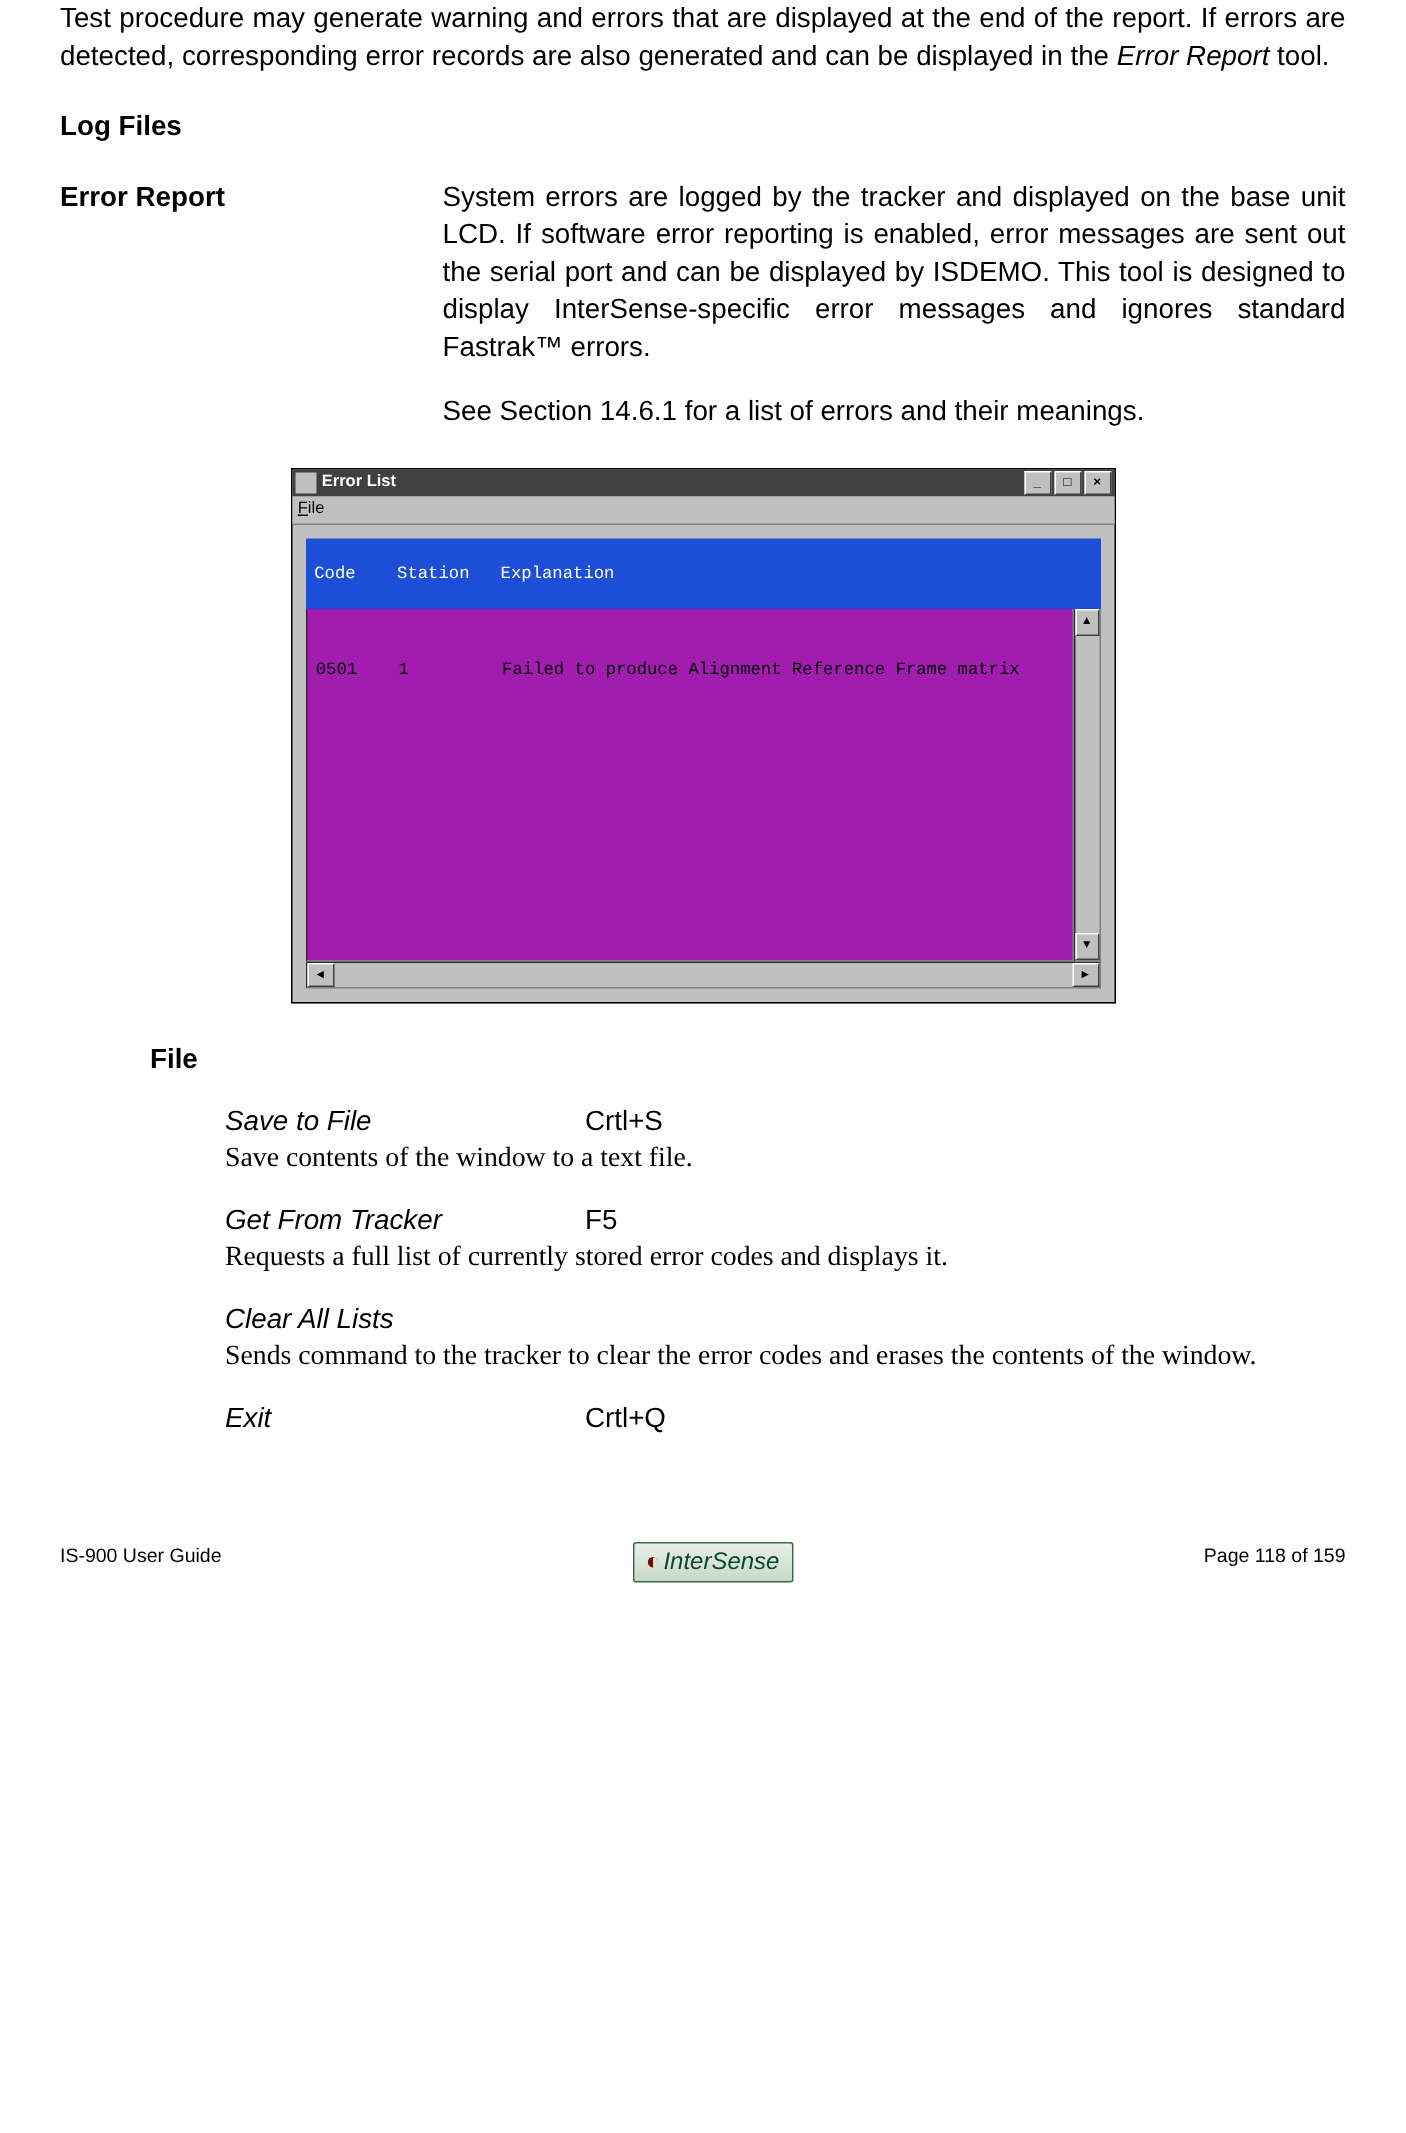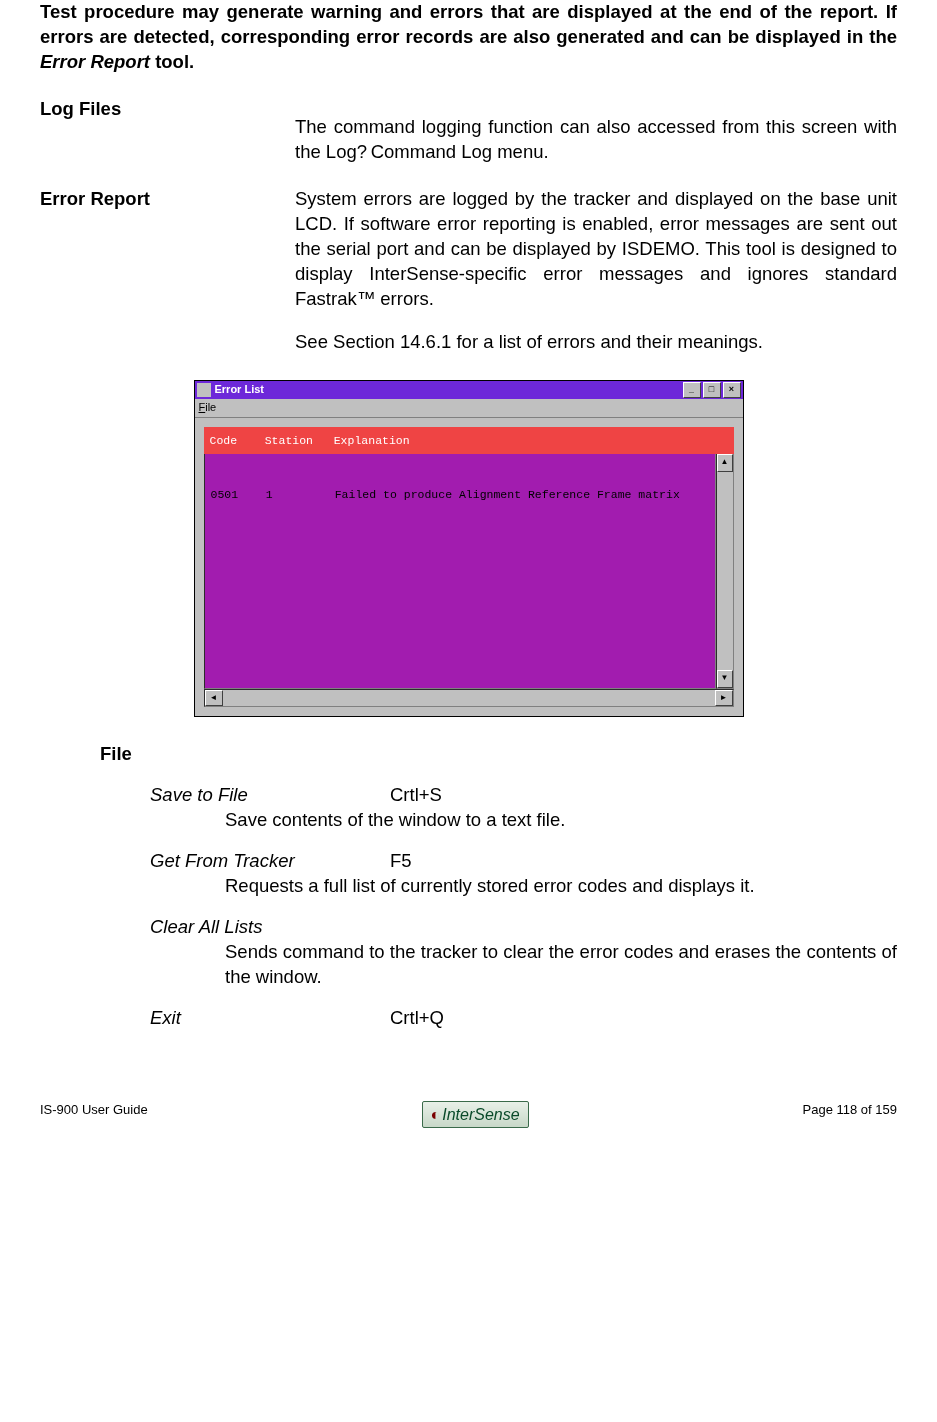--- a/index.html
+++ b/index.html
@@ -10,21 +10,20 @@
     padding: 0;
     background: #fff;
     width: 937px;
     line-height: 1.35;
   }
   .page {
     padding: 0 40px 20px 40px;
   }
   .intro {
     text-align: justify;
-    font-weight: bold;
   }
   .error-report-italic {
     font-style: italic;
   }
   .two-col {
     display: flex;
     margin-top: 22px;
   }
   .two-col .label {
     width: 255px;
@@ -44,21 +43,21 @@
     margin: 25px 0 25px 0;
   }
   .win {
     width: 548px;
     border: 1px solid #000;
     background: #c0c0c0;
     font-family: "MS Sans Serif", Tahoma, Arial, sans-serif;
     font-size: 11px;
   }
   .titlebar {
-    background: #6d28d9;
+    background: #404040;
     color: #fff;
     height: 18px;
     display: flex;
     align-items: center;
     padding: 0 2px;
     font-weight: bold;
   }
   .titlebar .icon {
     width: 14px; height: 14px;
     background: #c0c0c0;
@@ -87,23 +86,23 @@
   }
   .menubar span {
     color:#000;
     font-size:11px;
   }
   .menubar .ul { text-decoration: underline; }
   .client {
     padding: 9px;
   }
   .listhead {
-    background:#ef4444;
+    background:#1d4ed8;
     color:#fff;
-    padding:6px 6px;
+    padding:16px 6px;
     font-family: "Courier New", monospace;
     font-size:11.5px;
     white-space: pre;
   }
   .listbody-wrap {
     position:relative;
     height:235px;
     display:flex;
   }
   .listbody {
@@ -146,21 +145,21 @@
   }
   .hscroll .sb-btn { width:16px; height:auto; }
 
   
   .file-section { margin-left: 60px; margin-top:10px; }
   .file-title { font-weight:bold; }
   .menu-item { margin-left: 50px; margin-top: 2px; }
   .menu-row { display:flex; }
   .menu-name { font-style:italic; width: 240px; }
   .menu-shortcut { }
-  .menu-desc { margin-left: 75px; text-align: justify; padding-right:0; }
+  .menu-desc { text-align: justify; padding-right:0;font-family:Liberation Serif, serif; }
   .menu-block { margin-top: 16px; }
 
   
   .footer {
     display:flex;
     justify-content:center;
     align-items:flex-start;
     font-size:13px;
     margin-top:70px;
     padding: 0 0px;
@@ -187,21 +186,20 @@
 
 <div class="page">
 
   <div class="intro">
     <span>Test procedure may generate warning and errors that are displayed at the end of the report.  If errors are detected, corresponding error records are also generated and can be displayed in the </span><span class="error-report-italic">Error Report</span><span> tool.</span>
   </div>
 
   <div class="two-col">
     <div class="label">Log Files</div>
     <div class="content">
-      <div class="para-gap">The command logging function can also accessed from this screen with the Log? Command Log menu.</div>
     </div>
   </div>
 
   <div class="two-col">
     <div class="label">Error Report</div>
     <div class="content">
       <div>System errors are logged by the tracker and displayed on the base unit LCD.  If software error reporting is enabled, error messages are sent out the serial port and can be displayed by ISDEMO.  This tool is designed to display InterSense-specific error messages and ignores standard Fastrak™ errors.</div>
       <div class="para-gap">See Section 14.6.1 for a list of errors and their meanings.</div>
     </div>
   </div>

